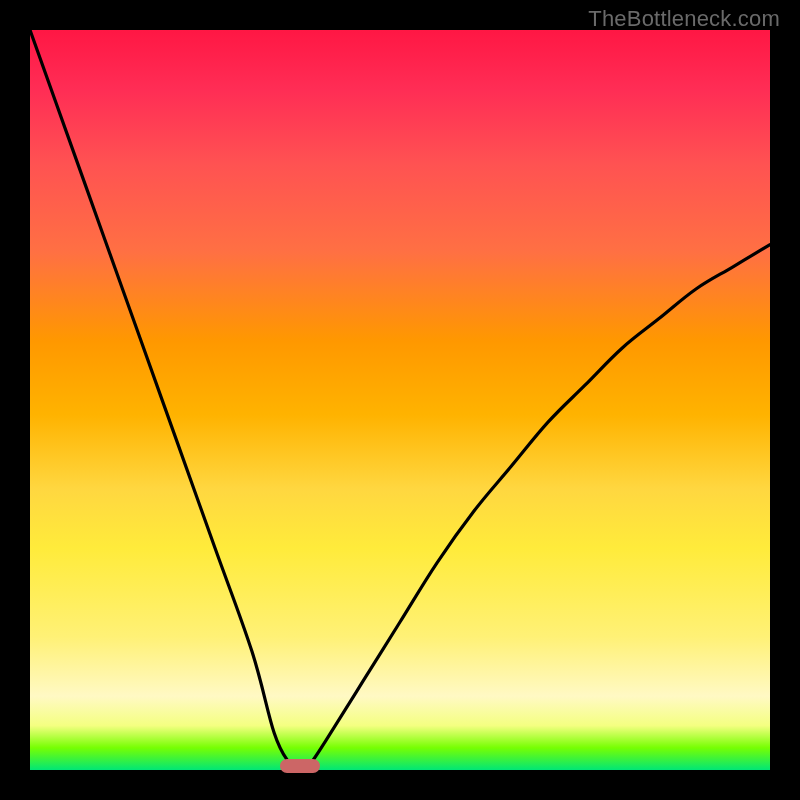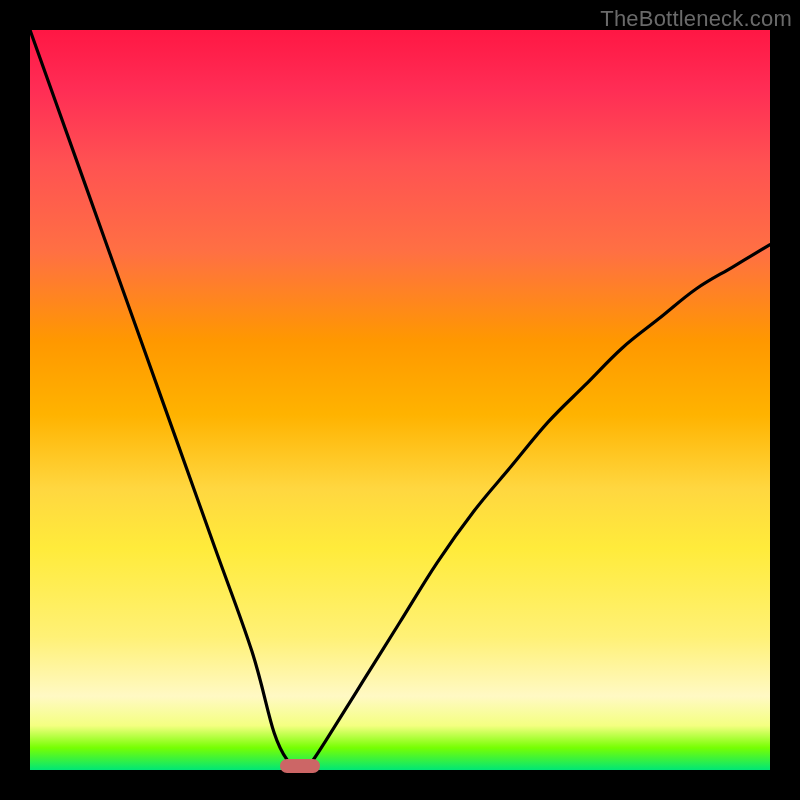--- a/index.html
+++ b/index.html
@@ -35,21 +35,21 @@
       #fff176 82%,
       #fff59d 86%,
       #fff9c4 90%,
       #f4ff81 94%,
       #76ff03 97%,
       #00e676 100%);
   }
   .watermark {
     position: absolute;
     top: 6px;
-    right: 8px;
+    right: 20px;
     font-family: Arial, Helvetica, sans-serif;
     font-size: 22px;
     color: #6a6a6a;
     font-weight: 500;
     letter-spacing: 0.2px;
   }
   .curve-svg {
     position: absolute;
     left: 0;
     top: 0;

